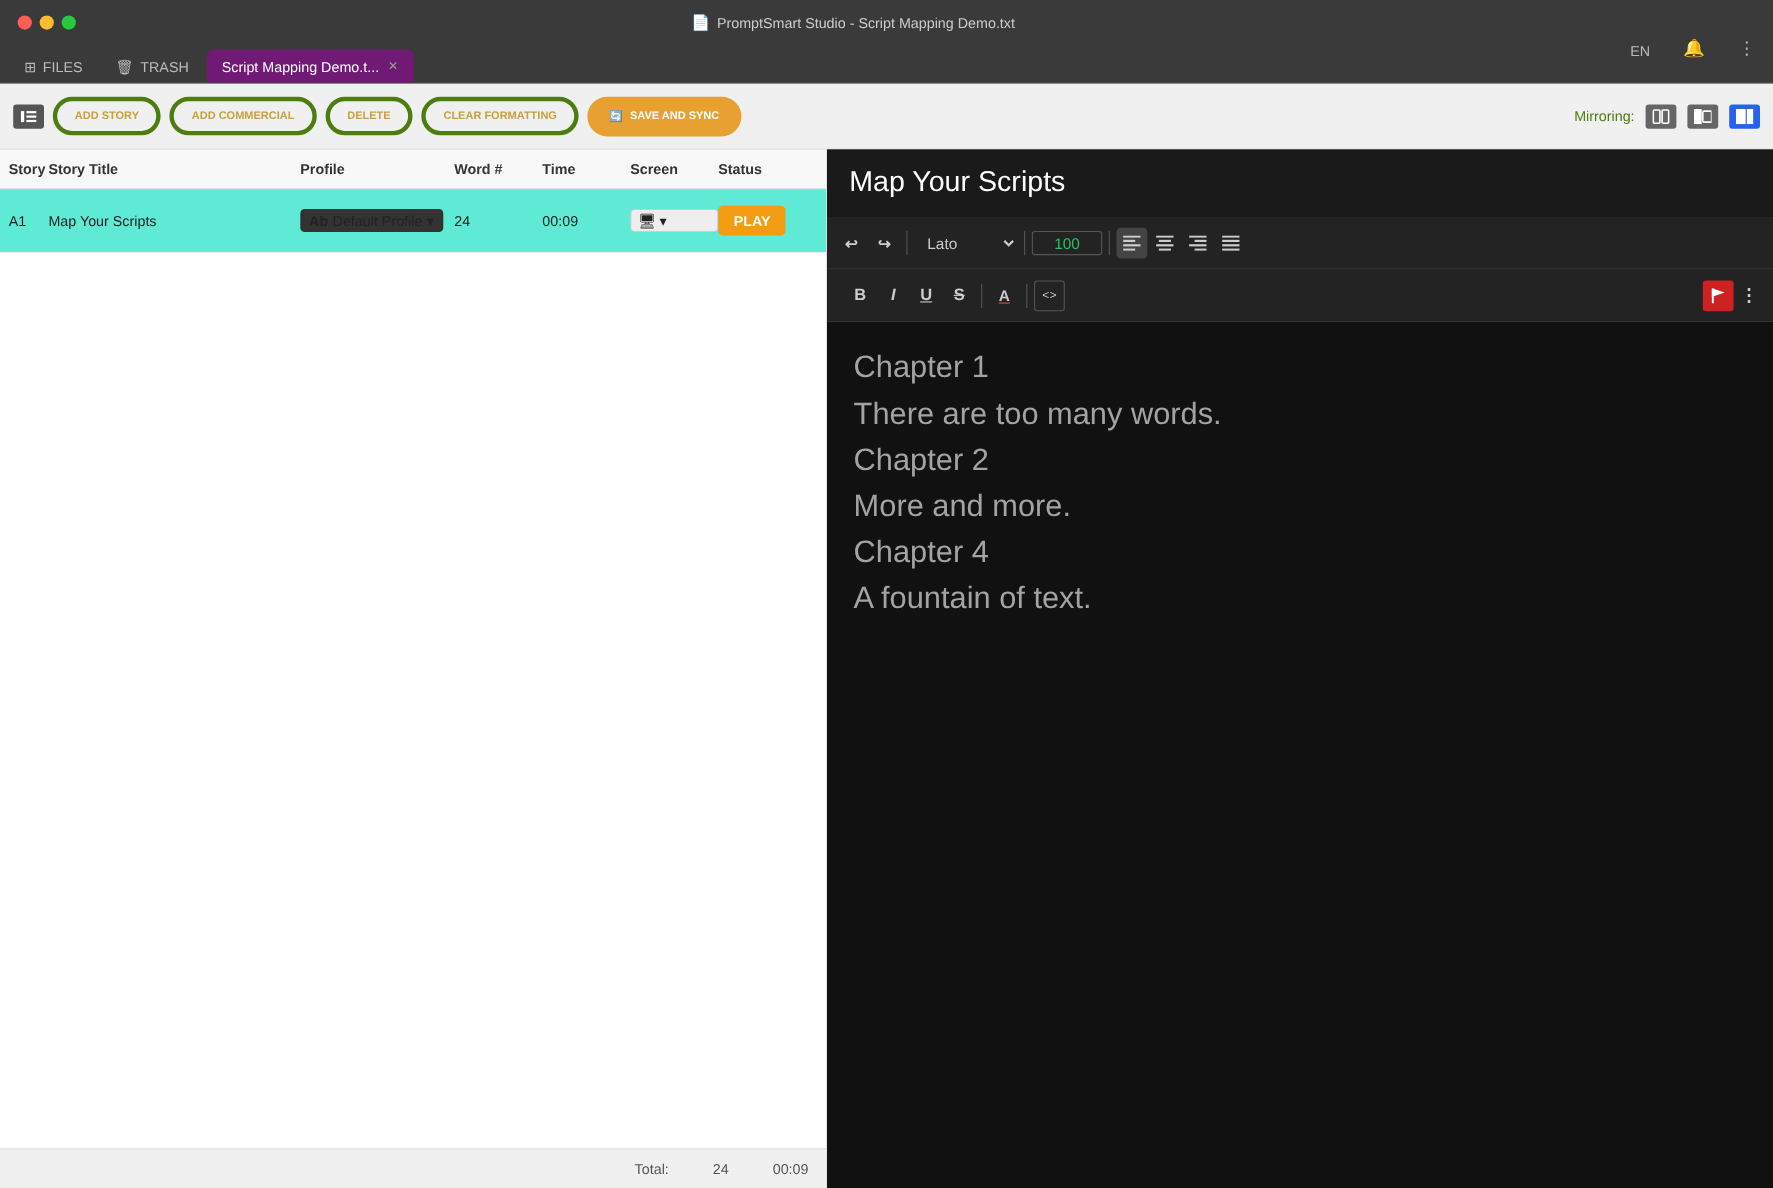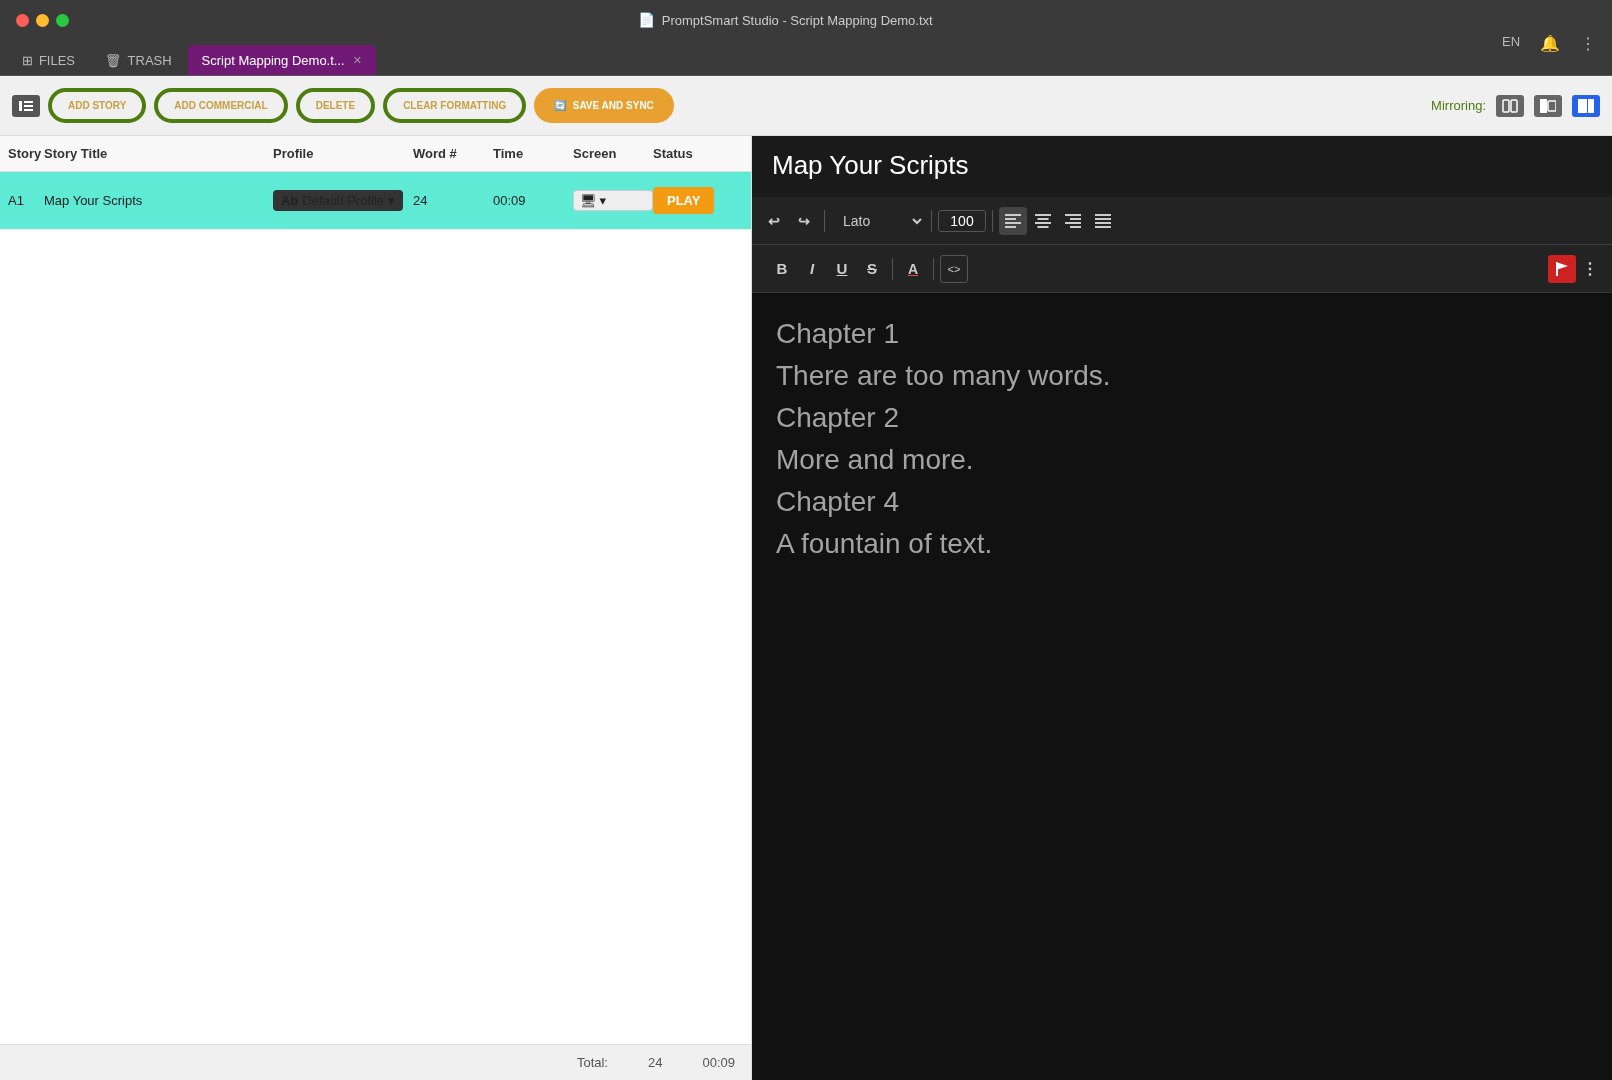--- a/index.html
+++ b/index.html
@@ -38,22 +38,22 @@
       display: flex;
       align-items: center;
       gap: 6px;
       flex: 1;
       justify-content: center;
       font-size: 13px;
       color: #ccc;
     }
     .title-bar-right {
       display: flex;
-      align-items: flex-start;
-      gap: 20px;
+      align-items: flex-end;
+      gap: 30px;
       margin-left: auto;
       margin-top: 47px;
     }
     .title-bar-right span {
       font-size: 13px;
       color: #bbb;
     }
 
     
     .tabs-bar {
@@ -290,23 +290,23 @@
       border: none;
       color: #ccc;
       font-size: 14px;
       padding: 0 8px;
       cursor: pointer;
       min-width: 80px;
     }
     .font-size-input {
       background: transparent;
       border: 1px solid #555;
-      color: #ffffff;
+      color: #22c55e;
       font-size: 14px;
-      width: 48px;
+      width: 64px;
       padding: 2px 4px;
       border-radius: 3px;
       text-align: center;
     }
 
     .align-group {
       display: flex;
       gap: 2px;
     }
 

